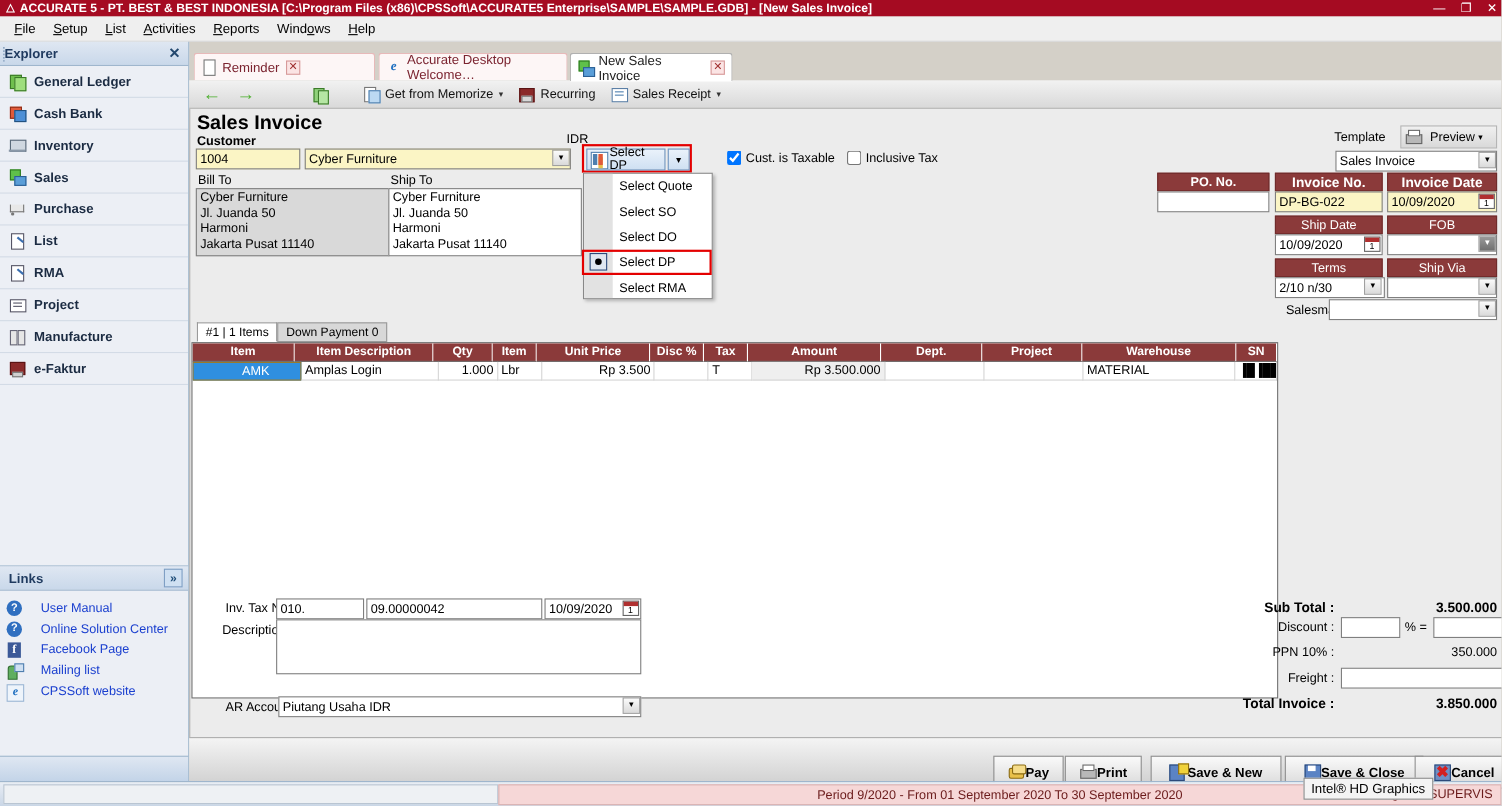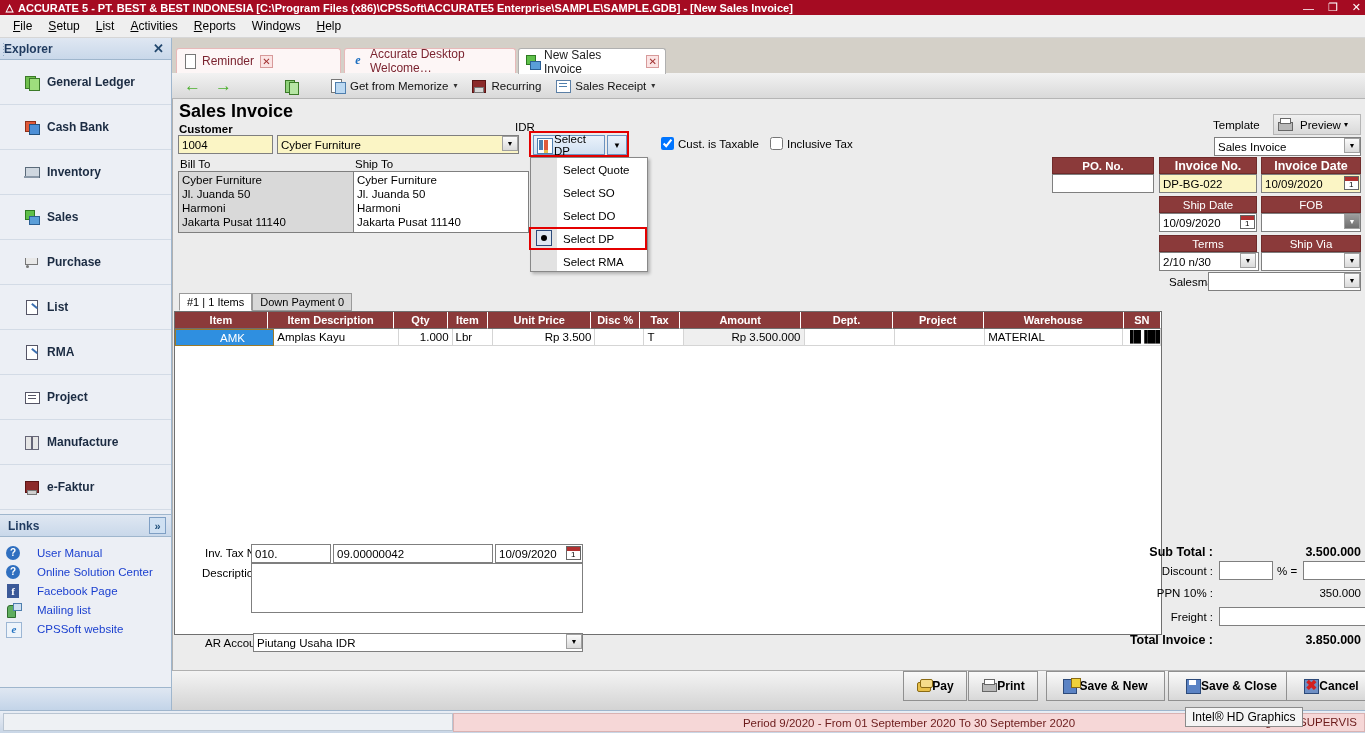--- a/index.html
+++ b/index.html
@@ -55,21 +55,21 @@
     position:relative;
   }
   .exp-head .grip { position:absolute; left:2px; top:4px; width:3px; height:14px;
      background-image: radial-gradient(#8fa8c4 40%, transparent 41%);
      background-size:3px 3px; }
   .exp-head .xbtn { position:absolute; right:7px; top:3px; font-size:13px;
      color:#23486e; cursor:pointer; font-weight:bold; }
   .exp-list { position:absolute; top:22px; left:0; width:171px; bottom:196px;
      background:#eceff5; overflow:hidden; }
   .exp-item {
-    height:45px; display:flex; align-items:center; padding-left:24px;
+    height:29px; display:flex; align-items:center; padding-left:8px;
     border-bottom:1px solid #d3dbe6; font-size:12px; font-weight:bold;
     color:#1b2b42; cursor:pointer;
   }
   .exp-item .ico { width:16px; height:16px; margin-right:7px; flex:0 0 16px;
      display:inline-block; position:relative; }
 
   
   .ico-gl::before{content:"";position:absolute;left:1px;top:2px;width:9px;height:11px;background:#6fbf4e;border:1px solid #3b7a28;}
   .ico-gl::after{content:"";position:absolute;left:5px;top:4px;width:9px;height:11px;background:#9ede7d;border:1px solid #3b7a28;}
   .ico-cb::before{content:"";position:absolute;left:1px;top:2px;width:9px;height:9px;background:#e05a3a;border:1px solid #8f2f18;}
@@ -205,21 +205,21 @@
   .gc.ctr { text-align:center; }
   .barcode { letter-spacing:0px; font-family:"Liberation Mono", monospace; font-size:12px; }
 
   
   .trow { position:absolute; font-size:11.5px; }
   .tlabel { text-align:right; font-weight:bold; }
 
   
   .btnbar { position:absolute; left:172px; top:670px; width:1193px; height:40px;
      background:linear-gradient(#f4f4f4,#d3d3d3); border-top:1px solid #b0b0b0; }
-  .abtn { position:absolute; top:0; height:30px; background:linear-gradient(#fafafa,#d8d8d8);
+  .abtn { position:absolute; top:16px; height:30px; background:linear-gradient(#fafafa,#d8d8d8);
      border:1px solid #909090; display:flex; align-items:center; justify-content:center;
      gap:0; font-size:12px; font-weight:bold; cursor:pointer; }
   .abtn .bico { width:16px; height:16px; position:relative; flex:0 0 16px; }
   .ic-pay::before{content:"";position:absolute;left:1px;top:4px;width:12px;height:8px;background:#e8c04a;border:1px solid #8a6a12;border-radius:2px;}
   .ic-pay::after{content:"";position:absolute;left:4px;top:1px;width:11px;height:7px;background:#f5dc8a;border:1px solid #8a6a12;border-radius:2px;}
   .ic-print::before{content:"";position:absolute;left:1px;top:5px;width:13px;height:7px;background:#b8b8b8;border:1px solid #666;}
   .ic-print::after{content:"";position:absolute;left:3px;top:1px;width:9px;height:4px;background:#fff;border:1px solid #666;}
   .ic-savenew::before{content:"";position:absolute;left:0px;top:1px;width:12px;height:13px;background:#5b83c4;border:1px solid #2c4a7a;}
   .ic-savenew::after{content:"";position:absolute;left:8px;top:0px;width:8px;height:8px;background:#f0d23a;border:1px solid #8a6a12;}
   .ic-save::before{content:"";position:absolute;left:1px;top:1px;width:13px;height:13px;background:#5b83c4;border:1px solid #2c4a7a;}
@@ -510,21 +510,21 @@
         <div class="gh" style="width:58px;">Disc %</div>
         <div class="gh" style="width:47px;">Tax</div>
         <div class="gh" style="width:144px;">Amount</div>
         <div class="gh" style="width:108px;">Dept.</div>
         <div class="gh" style="width:108px;">Project</div>
         <div class="gh" style="width:166px;">Warehouse</div>
         <div class="gh" style="width:44px;">SN</div>
       </div>
       <div class="grid-row">
         <div class="gc sel" style="width:110px;">AMK</div>
-        <div class="gc" style="width:150px;">Amplas Kayu</div>
+        <div class="gc" style="width:150px;">Amplas Login</div>
         <div class="gc num" style="width:63px;">1.000</div>
         <div class="gc" style="width:48px;">Lbr</div>
         <div class="gc num" style="width:122px;">Rp 3.500</div>
         <div class="gc" style="width:58px;"></div>
         <div class="gc" style="width:47px;">T</div>
         <div class="gc amt" style="width:144px;">Rp 3.500.000</div>
         <div class="gc" style="width:108px;"></div>
         <div class="gc" style="width:108px;"></div>
         <div class="gc" style="width:166px;">MATERIAL</div>
         <div class="gc ctr barcode" style="width:44px;">▐█▐██▐█</div>

